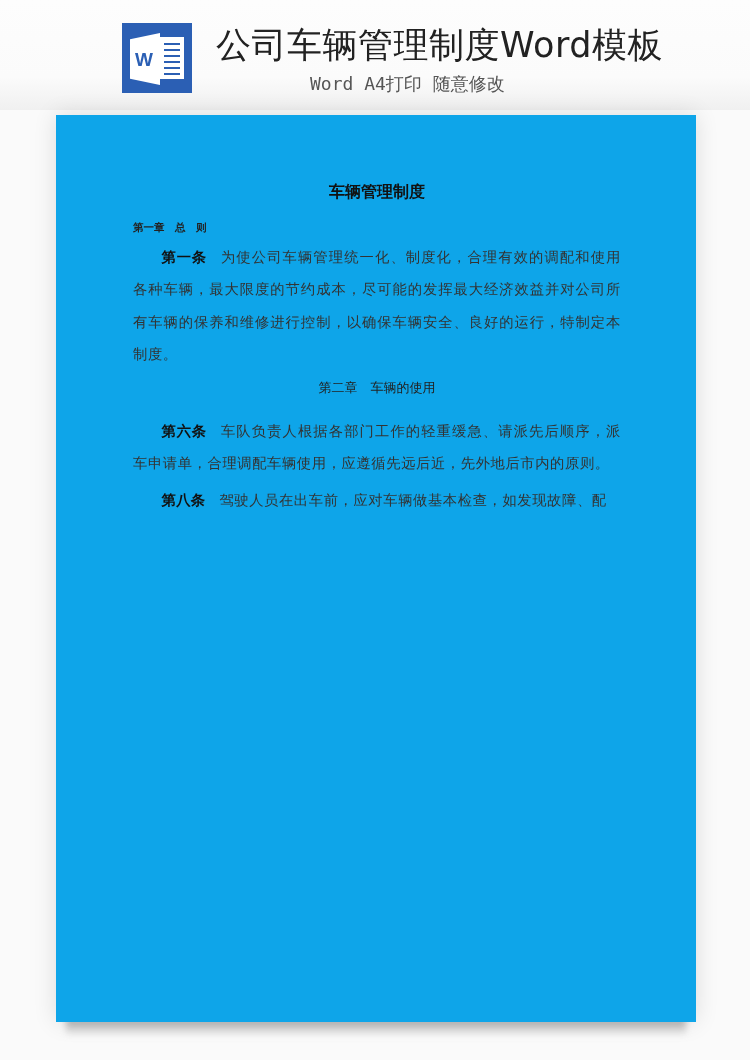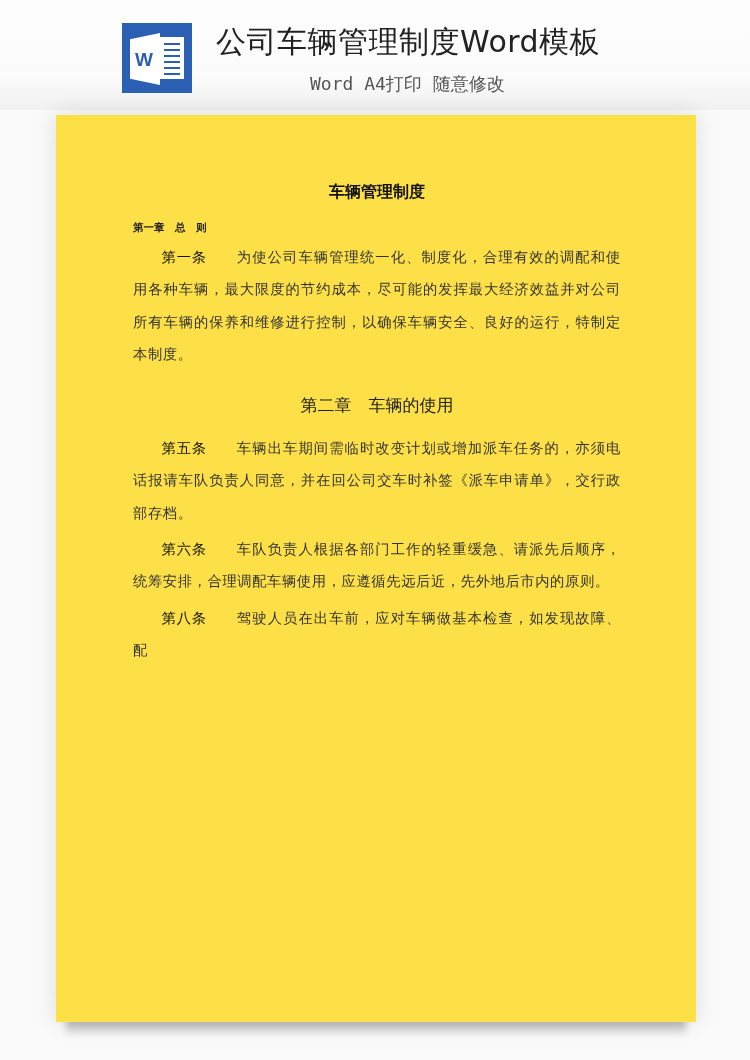--- a/index.html
+++ b/index.html
@@ -28,62 +28,62 @@
   }
   .word-icon .doc-right {
     position: absolute; left: 38px; top: 14px; width: 24px; height: 42px;
     background: #fff;
   }
   .word-icon .doc-right i {
     display: block; position: absolute; left: 4px; width: 16px; height: 2px; background: #2b5fb4;
   }
   .banner-title {
     position: absolute; left: 216px; top: 22px;
-    font-family: "DejaVu Sans", sans-serif; font-size: 30px; color: #222;
+    font-family: "DejaVu Sans", sans-serif; font-size: 35px; color: #222;
     letter-spacing: 0.5px; white-space: nowrap;
   }
   .banner-sub {
     position: absolute; left: 310px; top: 72px;
     font-family: "DejaVu Sans Mono", monospace; font-size: 18px; color: #555;
     white-space: nowrap;
   }
   .page-shadow-bottom {
     position: absolute; left: 66px; top: 1018px; width: 620px; height: 18px;
     background: linear-gradient(#a8a8a8, rgba(200,200,200,0));
     filter: blur(3px);
   }
   .page {
     position: absolute; left: 56px; top: 115px; width: 640px; height: 907px;
-    background: #fde047;
+    background: #0ea5e9;
     box-shadow: 0 0 22px rgba(0,0,0,0.12);
   }
   .doc {
     position: absolute; left: 77px; top: 64px; width: 488px;
     font-family: "DejaVu Serif", serif; color: #222;
   }
   .doc-title {
     text-align: center; font-family: "DejaVu Sans", sans-serif; font-weight: bold;
     font-size: 16px; color: #111; margin: 0 0 12px 0; line-height: 26px;
   }
   .chap1 {
     text-align: left; font-family: "DejaVu Sans", sans-serif; font-size: 10.5px;
     color: #222; margin: 0 0 4px 0; line-height: 20px; font-weight: bold;
   }
   .chap2 {
-    text-align: center; font-family: "DejaVu Sans", sans-serif; font-size: 17px;
-    color: #222; margin: 22px 0 14px 0; line-height: 26px;
+    text-align: center; font-family: "DejaVu Sans", sans-serif; font-size: 13px;
+    color: #222; margin: 5px 0 14px 0; line-height: 26px;
   }
   .article {
     font-size: 14.3px; line-height: 32.3px; text-indent: 2em;
     text-align: justify; margin: 0 0 4px 0; letter-spacing: 0.6px;
     color: #333;
   }
   .article b {
-    font-family: "DejaVu Sans", sans-serif; font-weight: normal; color: #111;
-    margin-right: 30px; letter-spacing: 0.3px;
+    font-family: "DejaVu Sans", sans-serif; font-weight: bold; color: #111;
+    margin-right: 14px; letter-spacing: 0.3px;
   }
 </style>
 </head>
 <body>
 
 <div class="banner">
   <div class="word-icon">
     <div class="doc-left">
       <span>W</span>
     </div>
@@ -105,17 +105,16 @@
 <div class="page">
   <div class="doc">
     <div class="doc-title">车辆管理制度</div>
 
     <div class="chap1">第一章　总　则</div>
 
     <p class="article"><b>第一条</b><span>为使公司车辆管理统一化、制度化，合理有效的调配和使用各种车辆，最大限度的节约成本，尽可能的发挥最大经济效益并对公司所有车辆的保养和维修进行控制，以确保车辆安全、良好的运行，特制定本制度。</span></p>
 
     <div class="chap2">第二章　车辆的使用</div>
 
-    <p class="article"><b>第五条</b><span>车辆出车期间需临时改变计划或增加派车任务的，亦须电话报请车队负责人同意，并在回公司交车时补签《派车申请单》，交行政部存档。</span></p>
-    <p class="article"><b>第六条</b><span>车队负责人根据各部门工作的轻重缓急、请派先后顺序，统筹安排，合理调配车辆使用，应遵循先远后近，先外地后市内的原则。</span></p>
+    <p class="article"><b>第六条</b><span>车队负责人根据各部门工作的轻重缓急、请派先后顺序，派车申请单，合理调配车辆使用，应遵循先远后近，先外地后市内的原则。</span></p>
     <p class="article"><b>第八条</b><span>驾驶人员在出车前，应对车辆做基本检查，如发现故障、配</span></p>
   </div>
 </div>
 
 </body></html>

